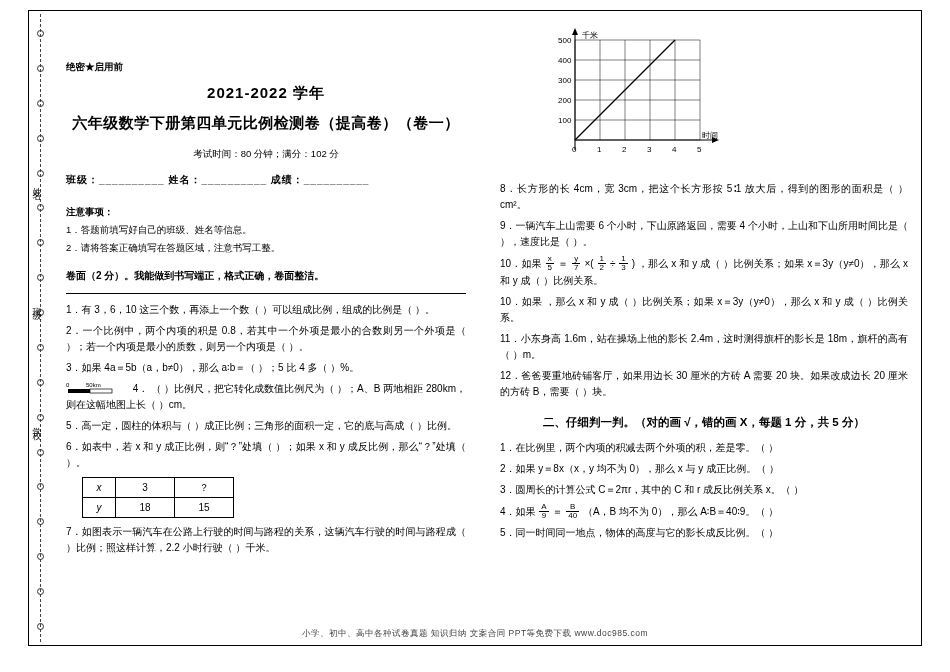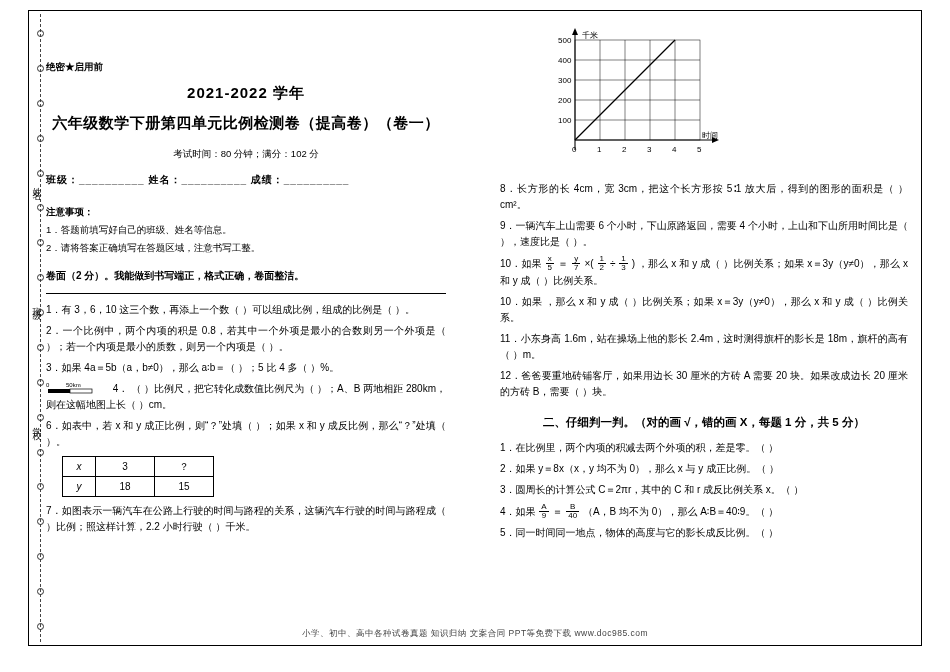--- a/index.html
+++ b/index.html
@@ -41,21 +41,21 @@
   .sw1{top:180px;}
   .sw2{top:300px;}
   .sw3{top:420px;}
 
   
   .col{
     position:absolute;top:16px;
     font-size:10.5px;
     line-height:1.55;
   }
-  .colL{left:46px;width:400px;}
+  .colL{left:66px;width:400px;}
   .colR{left:500px;width:408px;}
 
   .secret{
     font-family:"Liberation Sans",sans-serif;
     font-size:9.5px;font-weight:bold;
     margin-top:44px;margin-bottom:6px;
   }
   h1.t1{
     text-align:center;font-size:15px;margin:0;font-weight:bold;
     font-family:"Liberation Sans",sans-serif;
@@ -172,20 +172,21 @@
         <svg width="64" height="16">
           <text x="0" y="6" font-size="6" font-family="Liberation Sans, sans-serif">0</text>
           <text x="20" y="6" font-size="6" font-family="Liberation Sans, sans-serif">50km</text>
           <rect x="2" y="8" width="22" height="4" fill="#000"></rect>
           <rect x="24" y="8" width="22" height="4" fill="#fff" stroke="#000" stroke-width="0.7"></rect>
         </svg>
       </span>
       <span>4．                  （        ）比例尺，把它转化成数值比例尺为（        ）；A、B 两地相距 280km，则在这幅地图上长（        ）cm。</span>
     </div>
 
+    <div class="q">5．高一定，圆柱的体积与（        ）成正比例；三角形的面积一定，它的底与高成（        ）比例。</div>
     <div class="q">6．如表中，若 x 和 y 成正比例，则“？”处填（        ）；如果 x 和 y 成反比例，那么“？”处填（        ）。</div>
 
     <table class="tbl">
       <tbody>
           <tr>
         <td class="first">x</td>
         <td>3</td>
         <td>？</td>
       </tr>
       <tr>

